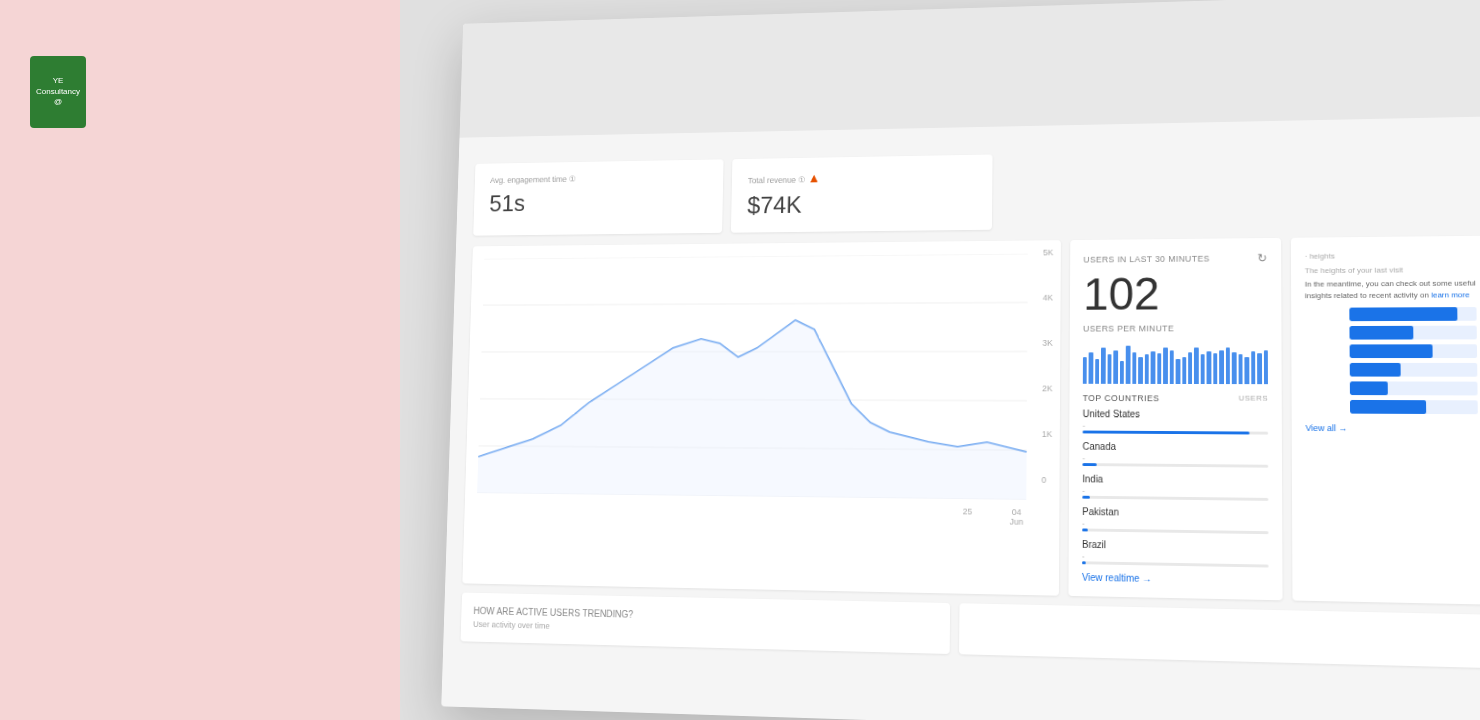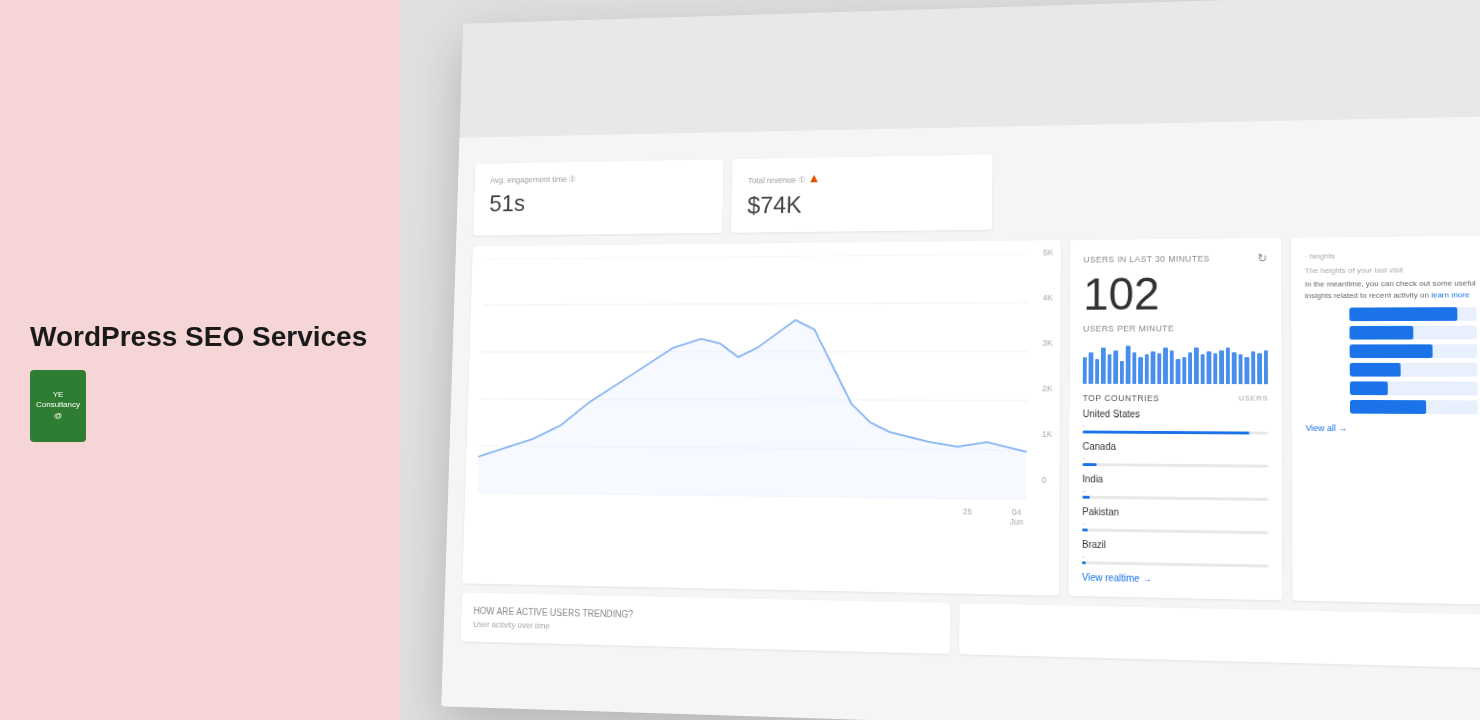--- a/index.html
+++ b/index.html
@@ -215,21 +215,20 @@
       border-radius: 4px;
       padding: 14px;
       box-shadow: 0 1px 3px rgba(0,0,0,0.08);
       overflow: hidden;
     }
   </style>
 </head>
 <body>
 
 <div class="left-panel">
-  <div class="site-title">WordPress SEO Services</div>
   <div class="favicon-box">
     <span class="favicon-text">
       <span>YE Consultancy</span><br>
       <span>@</span>
     </span>
   </div>
 </div>
 
 <div class="dashboard-wrapper">
   <div class="perspective-container">

